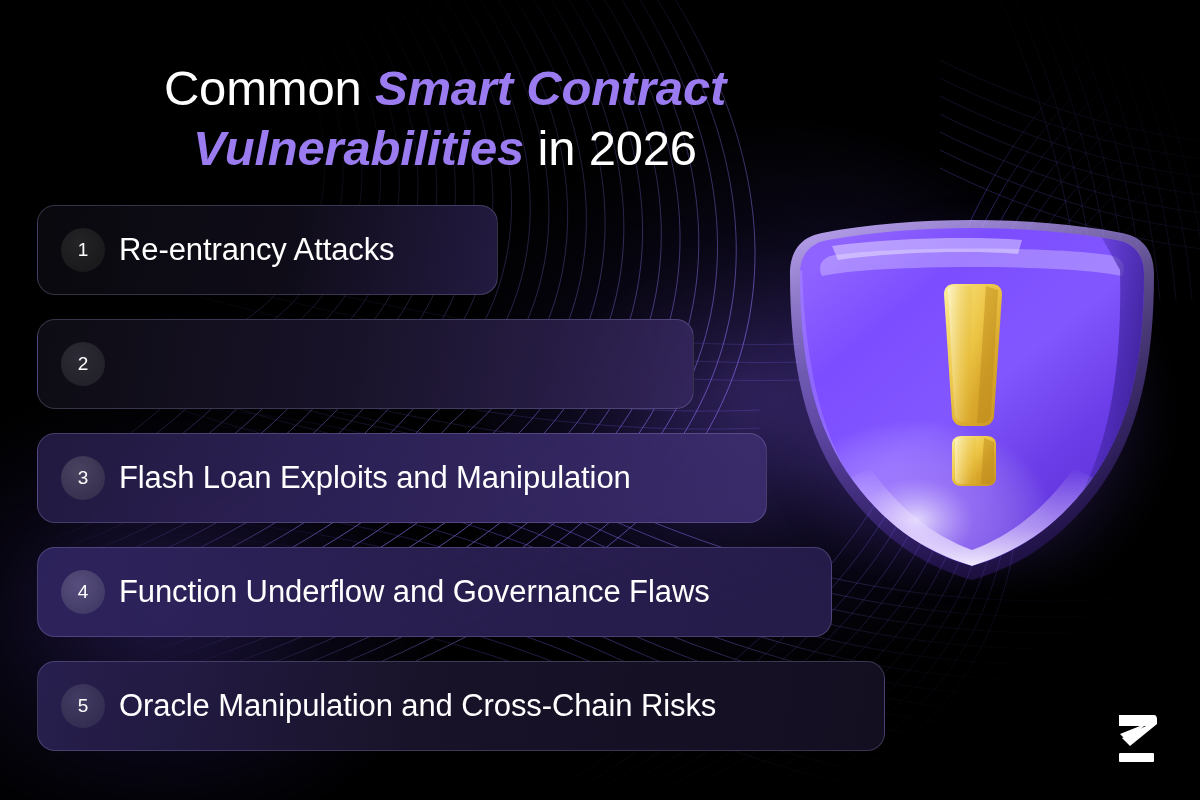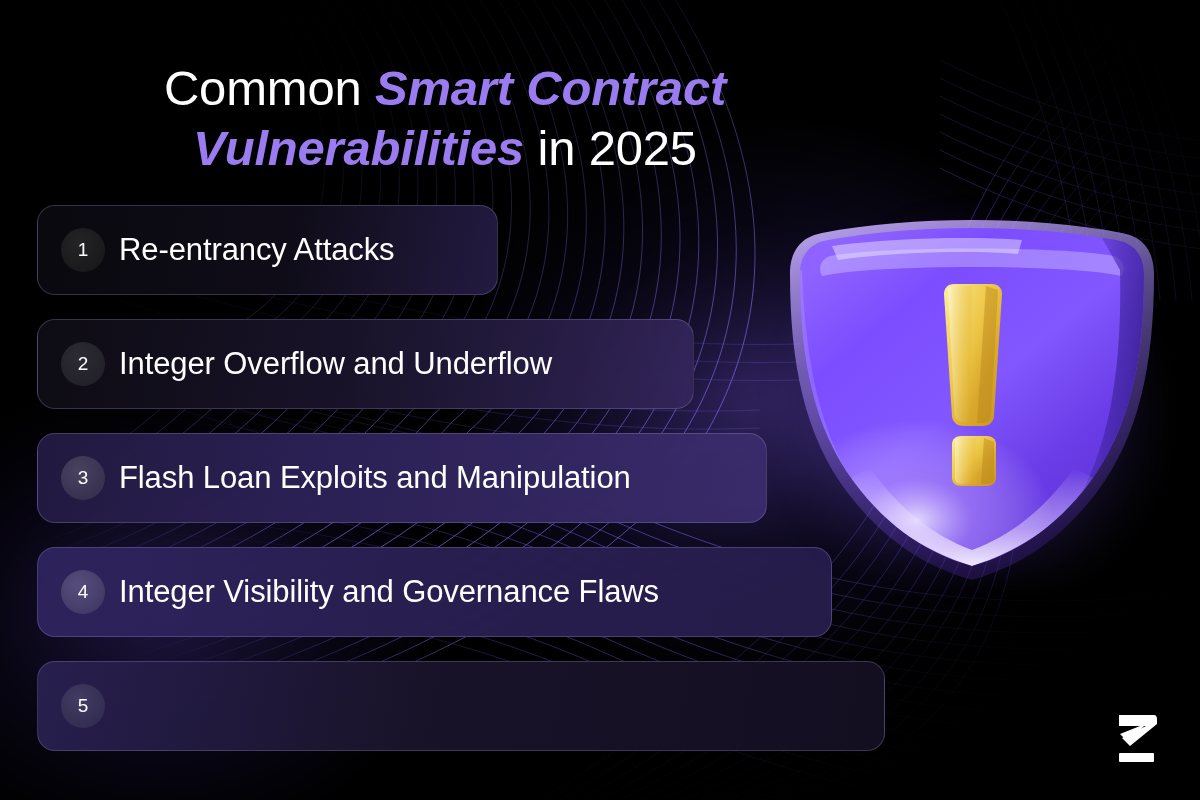--- a/index.html
+++ b/index.html
@@ -271,47 +271,47 @@
       </g>
     </svg>
 
     <div class="bg-glow-a"></div>
     <div class="bg-glow-b"></div>
     <div class="bg-vignette"></div>
   </div>
 
   <div class="title-block">
     <div class="title-line"><span class="title-plain">Common </span><span class="title-accent">Smart Contract</span></div>
-    <div class="title-line"><span class="title-accent">Vulnerabilities</span><span class="title-plain"> in 2025</span></div>
+    <div class="title-line"><span class="title-accent">Vulnerabilities</span><span class="title-plain"> in 2026</span></div>
   </div>
 
   <div class="list">
 
     <div class="pill pill-1">
       <div class="badge badge-1">1</div>
       <div class="pill-label">Re-entrancy Attacks</div>
     </div>
 
     <div class="pill pill-2">
       <div class="badge badge-2">2</div>
-      <div class="pill-label">Integer Overflow and Underflow</div>
     </div>
 
     <div class="pill pill-3">
       <div class="badge badge-3">3</div>
       <div class="pill-label">Flash Loan Exploits and Manipulation</div>
     </div>
 
     <div class="pill pill-4">
       <div class="badge badge-4">4</div>
-      <div class="pill-label">Integer Visibility and Governance Flaws</div>
+      <div class="pill-label">Function Underflow and Governance Flaws</div>
     </div>
 
     <div class="pill pill-5">
       <div class="badge badge-5">5</div>
+      <div class="pill-label">Oracle Manipulation and Cross-Chain Risks</div>
     </div>
 
   </div>
 
   <div class="shield-wrap">
     <div class="shield-glow"></div>
     <svg class="shield-svg" width="400" height="370" viewBox="0 0 400 370" xmlns="http://www.w3.org/2000/svg" aria-hidden="true">
       <defs>
         <linearGradient id="shieldBody" x1="0.12" y1="0.05" x2="0.88" y2="0.95">
           <stop offset="0%" stop-color="#8f63ff"></stop>

